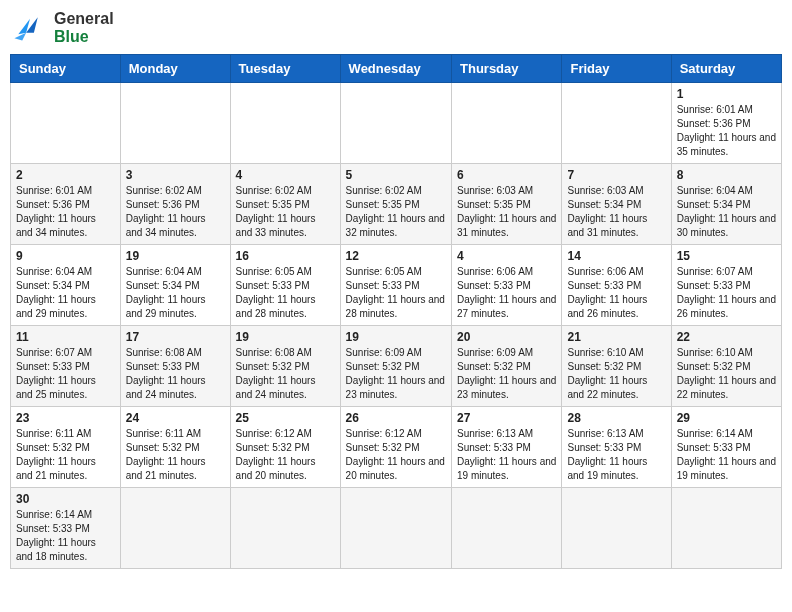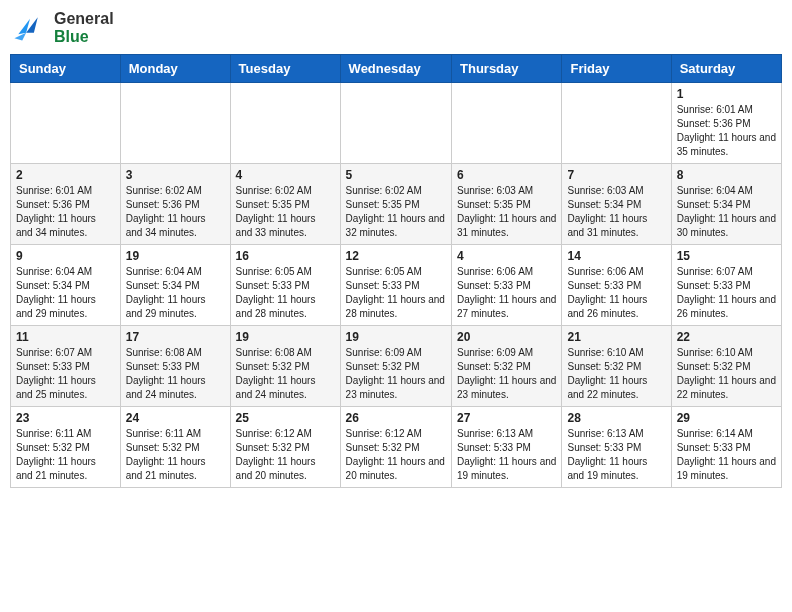--- a/index.html
+++ b/index.html
@@ -302,14 +302,28 @@
 Sunset: 5:33 PM
 Daylight: 11 hours and 19 minutes.</div>
         </td>
         <td>
           <span class="day-number">29</span>
           <div class="cell-content" style="white-space: pre-line;">Sunrise: 6:14 AM
 Sunset: 5:33 PM
 Daylight: 11 hours and 19 minutes.</div>
         </td>
       </tr>
+      <tr>
+        <td>
+          <span class="day-number">30</span>
+          <div class="cell-content" style="white-space: pre-line;">Sunrise: 6:14 AM
+Sunset: 5:33 PM
+Daylight: 11 hours and 18 minutes.</div>
+        </td>
+        <td class="empty-cell"></td>
+        <td class="empty-cell"></td>
+        <td class="empty-cell"></td>
+        <td class="empty-cell"></td>
+        <td class="empty-cell"></td>
+        <td class="empty-cell"></td>
+      </tr>
     </tbody>
 </table>
 
 </body></html>

